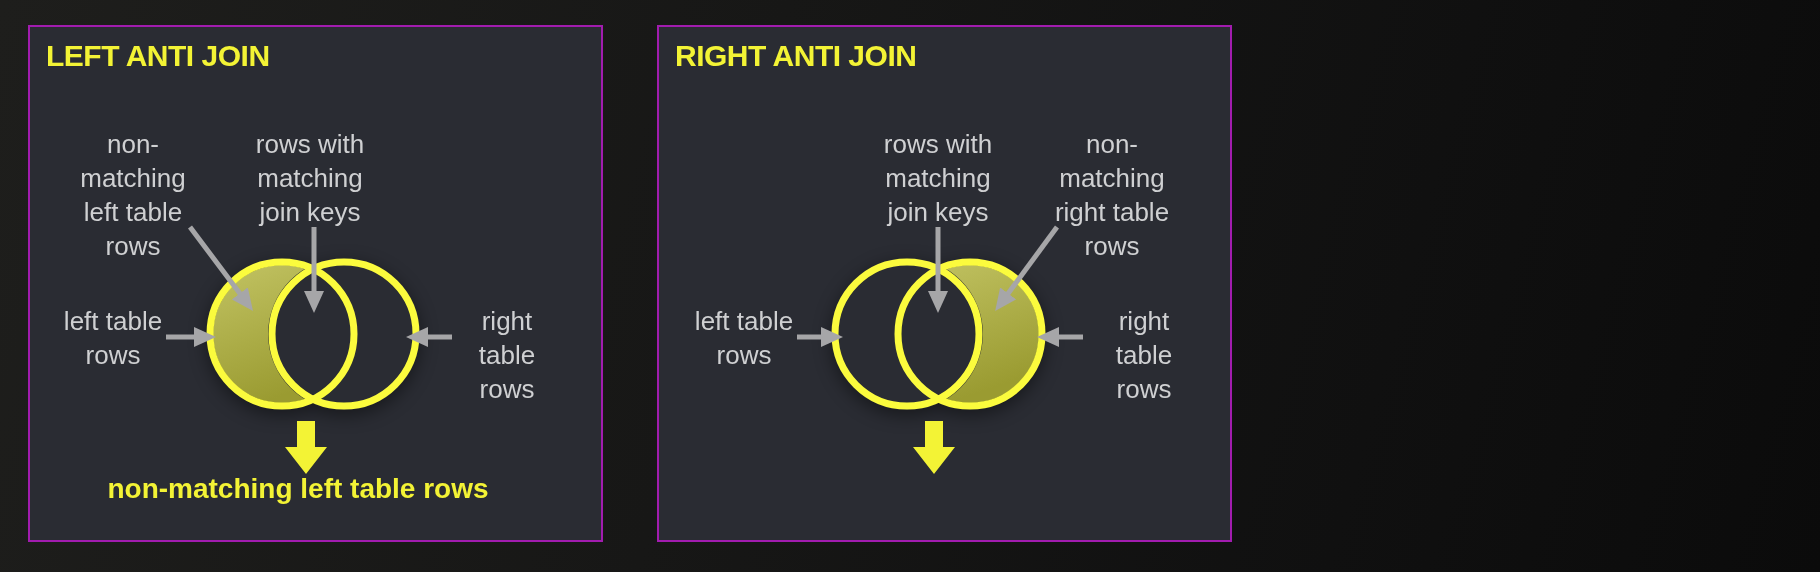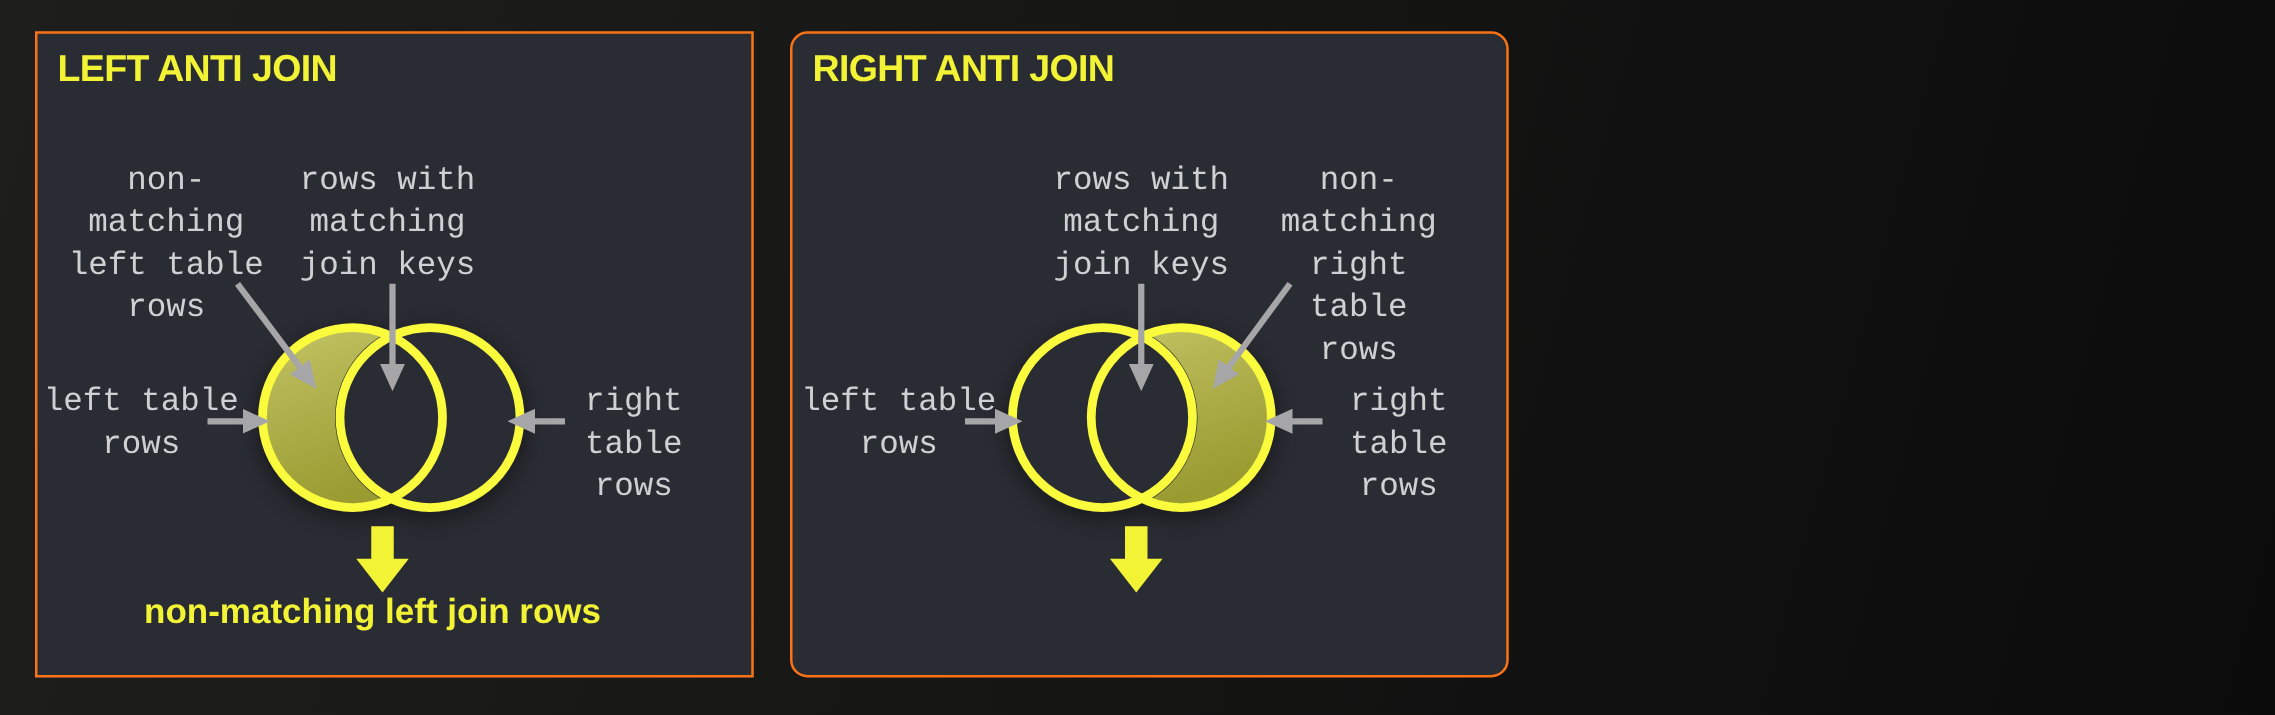--- a/index.html
+++ b/index.html
@@ -6,44 +6,43 @@
   html,body { width:1820px; height:572px; overflow:hidden; }
   body {
     font-family:"Liberation Sans","DejaVu Sans",sans-serif;
     background:linear-gradient(105deg,#1e1e1c 0%,#171716 40%,#101010 75%,#0b0b0b 100%);
   }
   .stage { position:relative; width:1820px; height:572px; }
 
   .panel {
     position:absolute; top:25px; width:575px; height:517px;
     background:#2a2c33;
-    border:2px solid #f97316;
+    border:2px solid #a21caf;
   }
   .panel-left  { left:28px;  }
-  .panel-right { left:632px;border-radius:14px; }
+  .panel-right { left:657px; }
 
   .title {
     position:absolute; left:16px; top:12px;
     font-size:30px; font-weight:700; letter-spacing:-0.5px;
     color:#f3f335;
   }
 
   .venn {
     position:absolute; left:0; top:0; width:571px; height:513px;
   }
   .venn .circles { filter:drop-shadow(0px 5px 9px rgba(0,0,0,0.45)); }
 
   .lbl {
     position:absolute;
     transform:translateX(-50%);
     font-size:26px; line-height:34px;
     color:#cfd0d2;
     text-align:center;
     white-space:pre-line;
-    font-family:Liberation Mono, monospace;
   }
 
   .caption {
     position:absolute; top:446px;
     transform:translateX(-50%);
     font-size:28px; font-weight:700;
     color:#f3f335;
     white-space:nowrap;
     text-align:center;
   }
@@ -100,21 +99,21 @@
 matching
 left table
 rows</div>
     <div class="lbl lbl-match">rows with
 matching
 join keys</div>
     <div class="lbl lbl-lefttable">left table
 rows</div>
     <div class="lbl lbl-righttable">right table
 rows</div>
-    <div class="caption">non-matching left join rows</div>
+    <div class="caption">non-matching left table rows</div>
   </section>
 
   <section class="panel panel-right">
     <svg class="venn" viewBox="0 0 571 513">
       <defs>
         <linearGradient id="olive1" x1="0" y1="0" x2="0.35" y2="1">
           <stop offset="0" stop-color="#c2c363"></stop>
           <stop offset="1" stop-color="#9a9b31"></stop>
         </linearGradient>
         <marker id="ah1" markerUnits="userSpaceOnUse" markerWidth="22" markerHeight="20" refX="2" refY="10" orient="auto">

